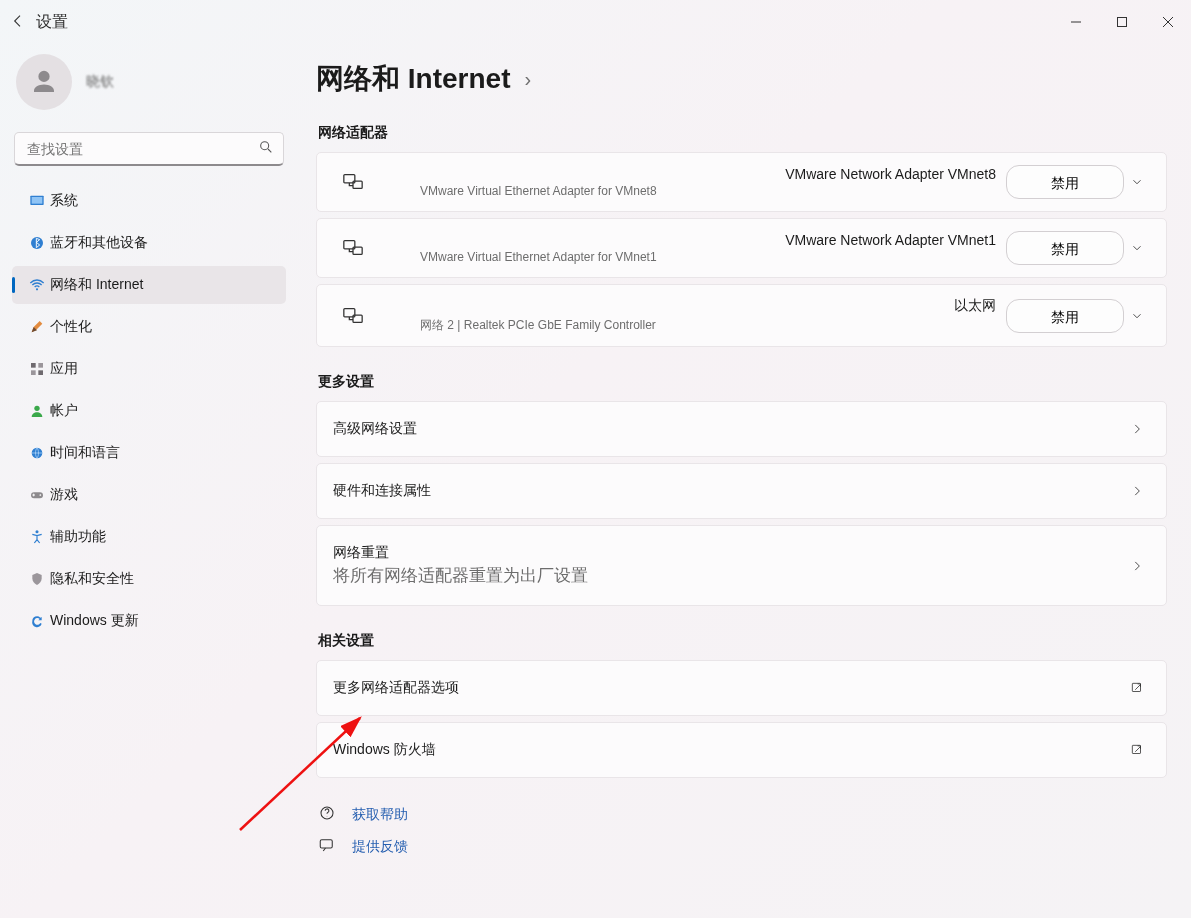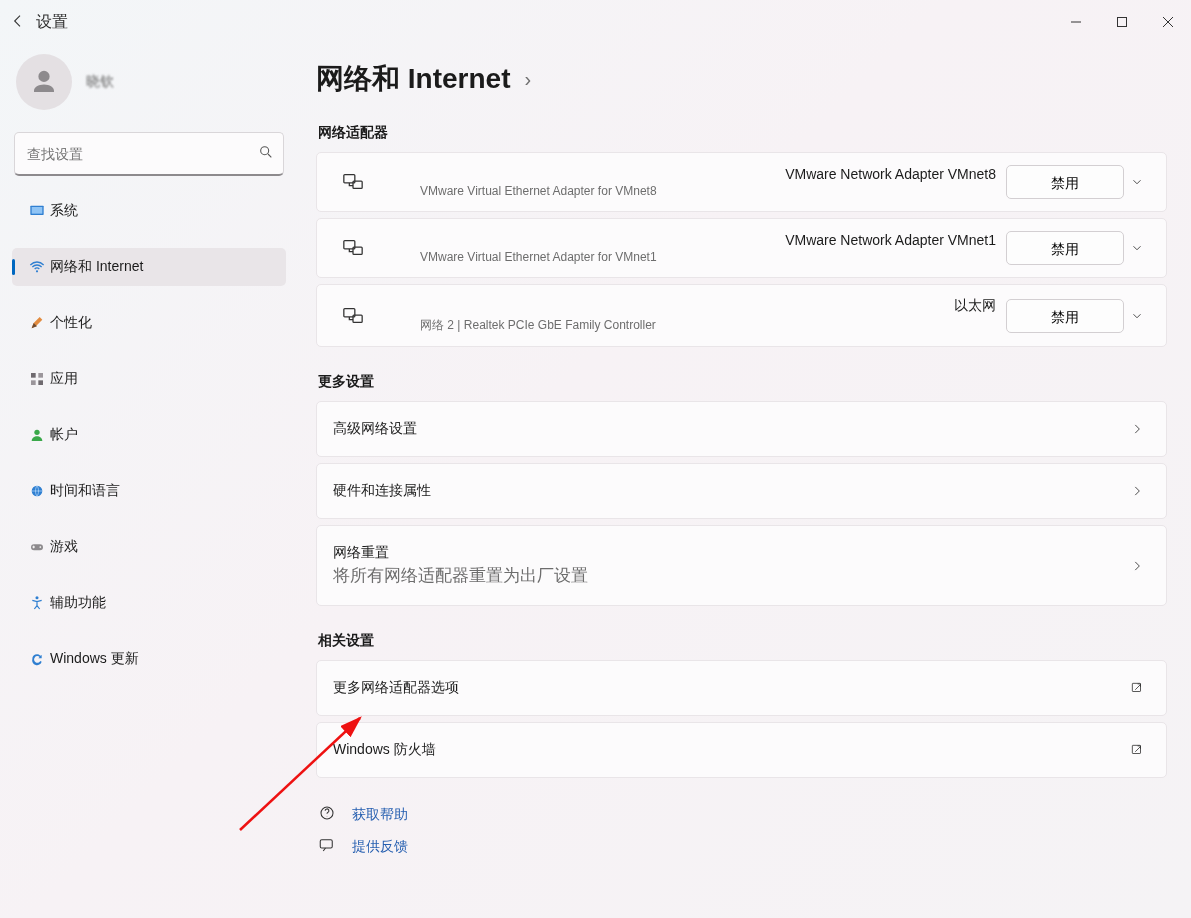--- a/index.html
+++ b/index.html
@@ -23,28 +23,28 @@
     
     .side { width: 298px; padding: 10px 12px 0 12px; }
     .user { display: flex; align-items: center; gap: 14px; padding: 0 4px 18px 4px; }
     .avatar { width: 56px; height: 56px; border-radius: 50%; background: #e4e0e3; display: flex; align-items: center; justify-content: center; }
     .avatar svg { width: 30px; height: 30px; fill: #8d8a8d; }
     .user .name { font-size: 14px; color: #6e6e6e; filter: blur(1.2px); }
     .user .sub  { font-size: 11px; color: #9b9b9b; filter: blur(1.4px); }
 
     .search { position: relative; margin: 4px 2px 16px 2px; }
     .search input {
-      width: 100%; height: 44px; padding: 0 34px 0 12px;
+      width: 100%; height: 34px; padding: 0 34px 0 12px;
       border: 1px solid #d9d6d9; border-bottom: 2px solid #8d8a8d;
       border-radius: 5px; background: #fcfbfc; font-size: 14px; outline: none;
     }
     .search .mag { position: absolute; right: 10px; top: 50%; transform: translateY(-50%); color: #555; }
     .search .mag svg { width: 16px; height: 16px; }
 
-    .nav { display: flex; flex-direction: column; gap: 18px; margin-top: 6px; }
+    .nav { display: flex; flex-direction: column; gap: 4px; margin-top: 6px; }
     .nav-item {
       display: flex; align-items: center; height: 38px; padding: 0 12px;
       border-radius: 5px; cursor: pointer; position: relative;
     }
     .nav-item.active { background: #e9e5e8; }
     .nav-item.active::before {
       content: ""; position: absolute; left: 0; top: 11px; bottom: 11px;
       width: 3px; border-radius: 2px; background: #0067c0;
     }
     .nav-item .ic { width: 26px; display: flex; align-items: center; justify-content: center; }
@@ -64,21 +64,21 @@
       background: #fcfbfc; border: 1px solid #e9e5e8; border-radius: 5px;
       padding: 12px 16px; margin-bottom: 6px; display: flex; align-items: center;
     }
     .adpt .ic { width: 40px; display: flex; justify-content: center; }
     .adpt .ic svg { width: 22px; height: 22px; stroke: #333; fill: none; }
     .adpt .txt { flex: 1; padding-left: 6px; }
     .adpt .t  { font-size: 14px; text-align: right; }
     .adpt .s  { font-size: 12px; color: #6d6d6d; margin-top: 2px; margin-left: 41px; }
     .btn {
       min-width: 118px; height: 34px; padding: 9px 18px; margin-left: 10px;
-      background: #fdfdfd; border: 1px solid #d3cfd2; border-radius: 5px;
+      background: #fdfdfd; border: 1px solid #d3cfd2; border-radius: 13px;
       font-size: 14px; cursor: pointer;
     }
     .chev { width: 26px; display: flex; justify-content: center; color: #2d2d2d; }
     .chev svg { width: 14px; height: 14px; }
 
     .row { cursor: pointer; padding: 18px 16px; }
     .row .t { font-size: 14px; }
     .row .s { font-size: 17px; color: #6d6d6d; margin-top: 2px; }
     .row .sp { flex: 1; }
 
@@ -144,20 +144,29 @@
     <nav class="nav">
       <div class="nav-item">
         <span class="ic">
             <svg viewBox="0 0 24 24">
               <rect x="2" y="4" width="20" height="14" rx="1" fill="#2f7fd1"></rect>
               <rect x="4" y="6" width="16" height="10" fill="#8fc4f5"></rect>
             </svg>
           </span>
         <span class="lbl">系统</span>
       </div>
+      <div class="nav-item">
+        <span class="ic">
+            <svg viewBox="0 0 24 24">
+              <circle cx="12" cy="12" r="9" fill="#2f7fd1"></circle>
+              <path d="M11 5v14l5-4-5-4 5-4-5-2z" fill="none" stroke="#fff" stroke-width="1.4"></path>
+            </svg>
+          </span>
+        <span class="lbl">蓝牙和其他设备</span>
+      </div>
       <div class="nav-item active">
         <span class="ic">
             <svg viewBox="0 0 24 24">
               <path d="M2 9c6-6 14-6 20 0M5 12c4-4 10-4 14 0M8.5 15c2-2 5-2 7 0" fill="none" stroke="#2f7fd1" stroke-width="2"></path>
               <circle cx="12" cy="18.5" r="1.6" fill="#2f7fd1"></circle>
             </svg>
           </span>
         <span class="lbl">网络和 Internet</span>
       </div>
       <div class="nav-item">
@@ -209,20 +218,28 @@
         <span class="lbl">游戏</span>
       </div>
       <div class="nav-item">
         <span class="ic">
             <svg viewBox="0 0 24 24">
               <circle cx="12" cy="4" r="2.3" fill="#2f7fd1"></circle>
               <path d="M5 8l7 2 7-2M12 10v6l-4 5M12 16l4 5" fill="none" stroke="#2f7fd1" stroke-width="1.8"></path>
             </svg>
           </span>
         <span class="lbl">辅助功能</span>
+      </div>
+      <div class="nav-item">
+        <span class="ic">
+            <svg viewBox="0 0 24 24">
+              <path d="M12 3l7 3v5c0 5-3 8-7 10-4-2-7-5-7-10V6l7-3z" fill="#9b969b"></path>
+            </svg>
+          </span>
+        <span class="lbl">隐私和安全性</span>
       </div>
       <div class="nav-item">
         <span class="ic">
             <svg viewBox="0 0 24 24">
               <path d="M5 12a7 7 0 0 1 12-5l2-1v5h-5l2-2a5 5 0 1 0 1 6l2 1a7 7 0 0 1-14-4z" fill="#2f7fd1"></path>
             </svg>
           </span>
         <span class="lbl">Windows 更新</span>
       </div>
     </nav>

